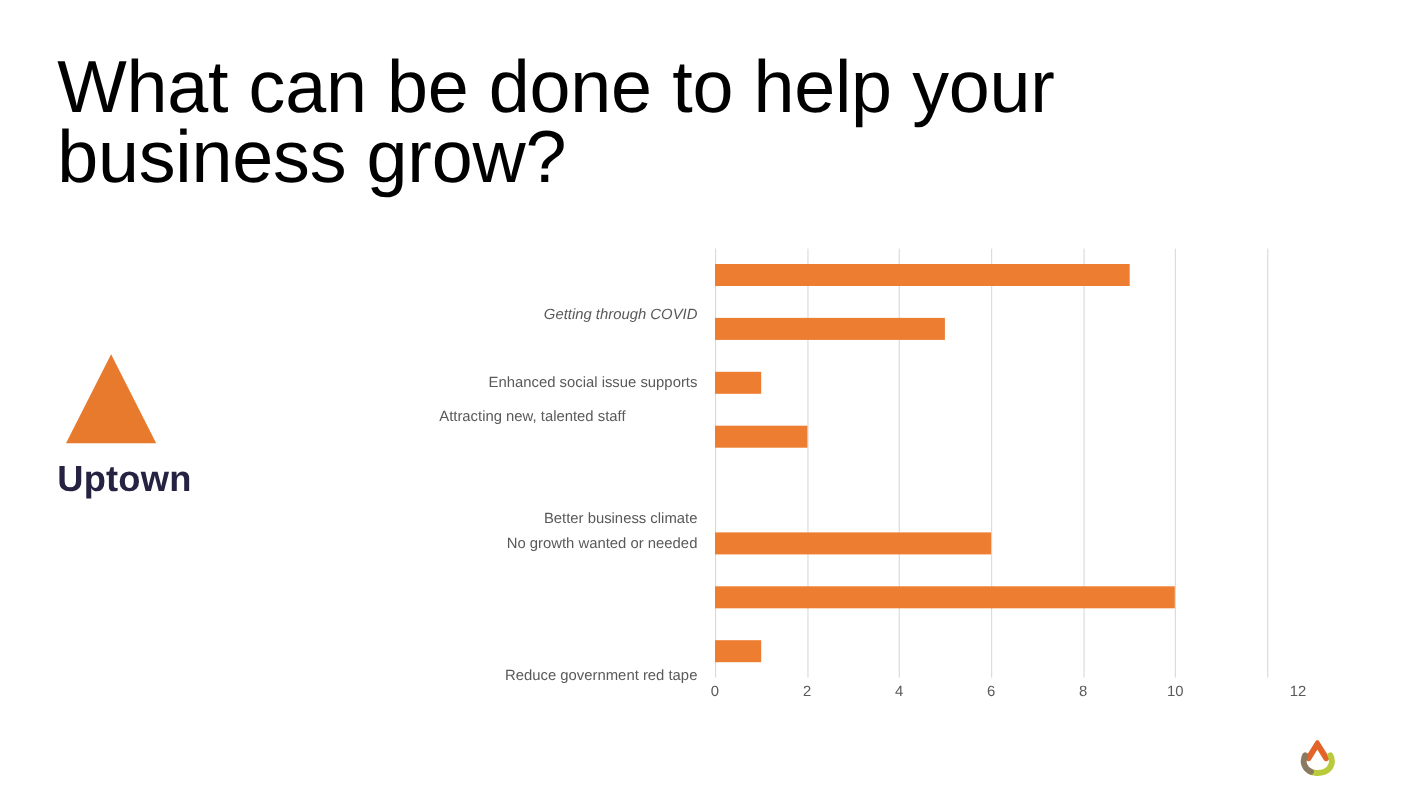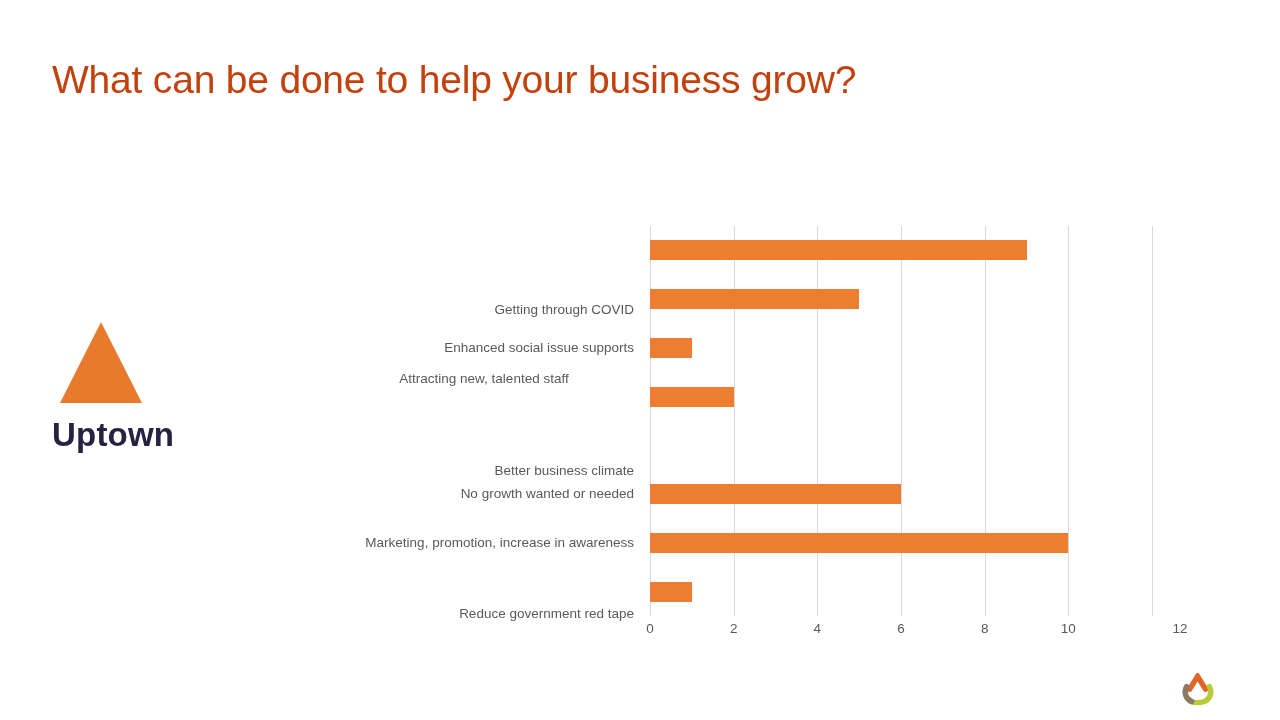--- a/index.html
+++ b/index.html
@@ -22,24 +22,24 @@
     height: 720px;
     background: #ffffff;
   }
 
   
   #slide-title {
     position: absolute;
     left: 52px;
     top: 48px;
     width: 990px;
-    font-size: 39px;
+    font-size: 67px;
     line-height: 63px;
     font-weight: 400;
-    color: #c2410c;
+    color: #000000;
     letter-spacing: -0.2px;
     white-space: pre-wrap;
   }
 
   
   #brand-block {
     position: absolute;
     left: 52px;
     top: 322px;
     width: 230px;
@@ -139,26 +139,25 @@
 
   <div id="slide-title">What can be done to help your business grow?</div>
 
   <div id="brand-block">
     <div id="brand-triangle"></div>
     <div id="brand-name">Uptown</div>
   </div>
 
   <div id="chart">
     <div id="chart-labels">
-        <div class="cat-label" style="top: 76px;">Getting through COVID</div>
+        <div class="cat-label" style="top: 52px; font-style: italic;">Getting through COVID</div>
         <div class="cat-label" style="top: 113.875px;">Enhanced social issue supports</div>
         <div class="cat-label" style="top: 145px; text-align: center;">Attracting new, talented staff</div>
         <div class="cat-label" style="top: 211.375px; margin-top: 26px;">Better business climate</div>
         <div class="cat-label" style="top: 260.125px;">No growth wanted or needed</div>
-        <div class="cat-label" style="top: 308.875px;">Marketing, promotion, increase in awareness</div>
         <div class="cat-label" style="top: 357.625px; margin-top: 22px;">Reduce government red tape</div>
       </div>
     <div id="plot-area">
         <div class="gridline" style="left: 0px;"></div>
         <div class="gridline" style="left: 83.6667px;"></div>
         <div class="gridline" style="left: 167.333px;"></div>
         <div class="gridline" style="left: 251px;"></div>
         <div class="gridline" style="left: 334.667px;"></div>
         <div class="gridline" style="left: 418.333px;"></div>
         <div class="gridline" style="left: 502px;"></div>

